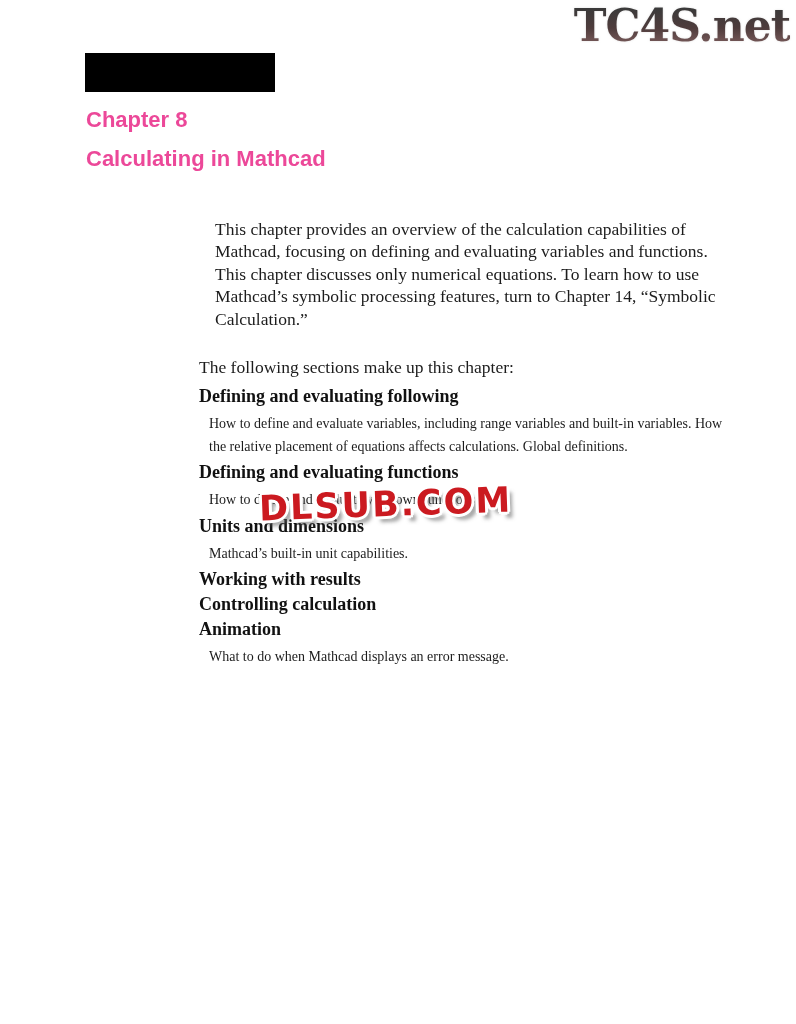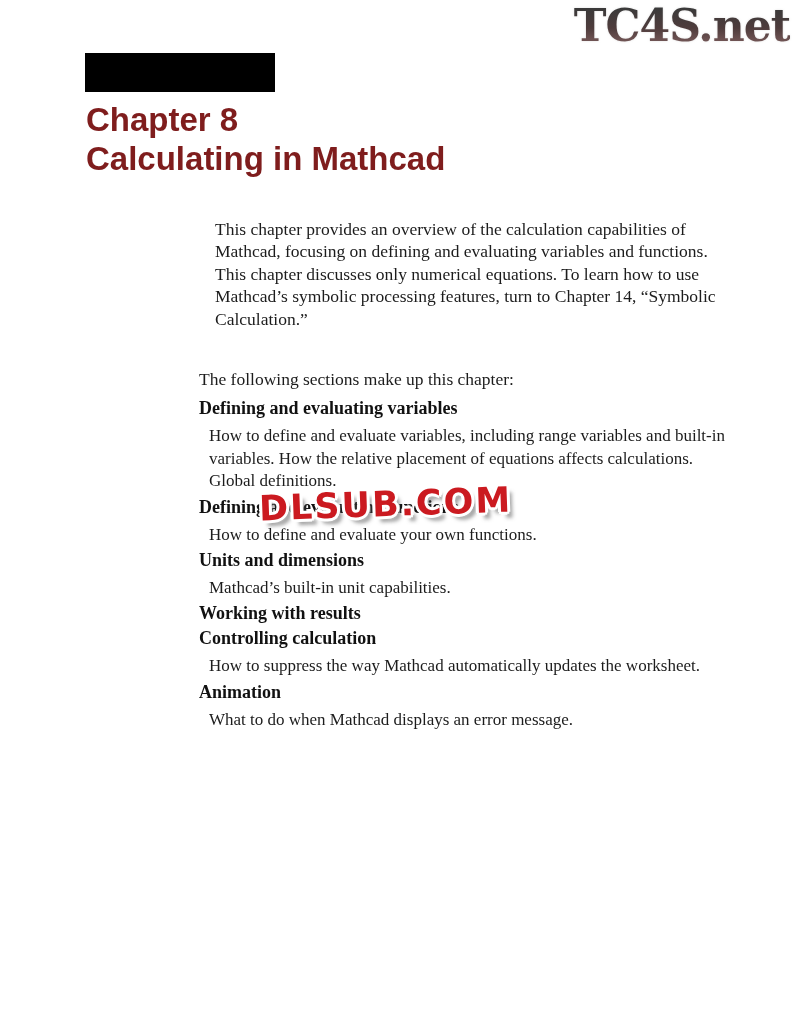--- a/index.html
+++ b/index.html
@@ -39,53 +39,53 @@
     background: #000000;
   }
 
   
   .chapter-title {
     position: absolute;
     left: 86px;
     top: 100px;
     font-family: "Liberation Sans", sans-serif;
     font-weight: bold;
-    font-size: 33px;
+    font-size: 22px;
     line-height: 39px;
     letter-spacing: 0px;
-    color: #7f1d1d;
+    color: #ec4899;
   }
 
   
   .content {
     position: absolute;
     left: 199px;
     top: 202px;
     width: 541px;
   }
   .intro-para {
     margin: 16px;
     font-size: 17.5px;
     line-height: 22.4px;
   }
   .lead-in {
-    margin: 38px 0 8px 0;
+    margin: 26px 0 8px 0;
     font-size: 17.5px;
     line-height: 22.4px;
   }
   .section-heading {
     margin: 4px 0 0 0;
     font-size: 18px;
     line-height: 21px;
     font-weight: bold;
     color: #111111;
   }
   .section-body {
     margin: 6px 0 0 10px;
-    font-size: 17px;
+    font-size: 14px;
     line-height: 22.4px;
   }
 
   
   .footer-rule {
     position: absolute;
     left: 85px;
     top: 951px;
     width: 660px;
     height: 2px;
@@ -153,33 +153,32 @@
 
   <div class="chapter-title">
     <div>Chapter 8</div>
     <div>Calculating in Mathcad</div>
   </div>
 
   <div class="content">
     <p class="intro-para">This chapter provides an overview of the calculation capabilities of Mathcad, focusing on defining and evaluating variables and functions. This chapter discusses only numerical equations. To learn how to use Mathcad’s symbolic processing features, turn to Chapter 14, “Symbolic Calculation.”</p>
     <p class="lead-in">The following sections make up this chapter:</p>
 
-    <h3 class="section-heading">Defining and evaluating variables</h3>
+    <h3 class="section-heading">Defining and evaluating following</h3>
     <p class="section-body">How to define and evaluate variables, including range variables and built-in variables. How the relative placement of equations affects calculations. Global definitions.</p>
 
     <h3 class="section-heading">Defining and evaluating functions</h3>
     <p class="section-body">How to define and evaluate your own functions.</p>
 
     <h3 class="section-heading">Units and dimensions</h3>
     <p class="section-body">Mathcad’s built-in unit capabilities.</p>
 
     <h3 class="section-heading">Working with results</h3>
 
     <h3 class="section-heading">Controlling calculation</h3>
-    <p class="section-body">How to suppress the way Mathcad automatically updates the worksheet.</p>
 
     <h3 class="section-heading">Animation</h3>
 
     <p class="section-body">What to do when Mathcad displays an error message.</p>
   </div>
 
   <div class="wm-dlsub">DLSUB.COM</div>
 
   <div class="footer-rule"></div>
   <div class="page-number">119</div>

